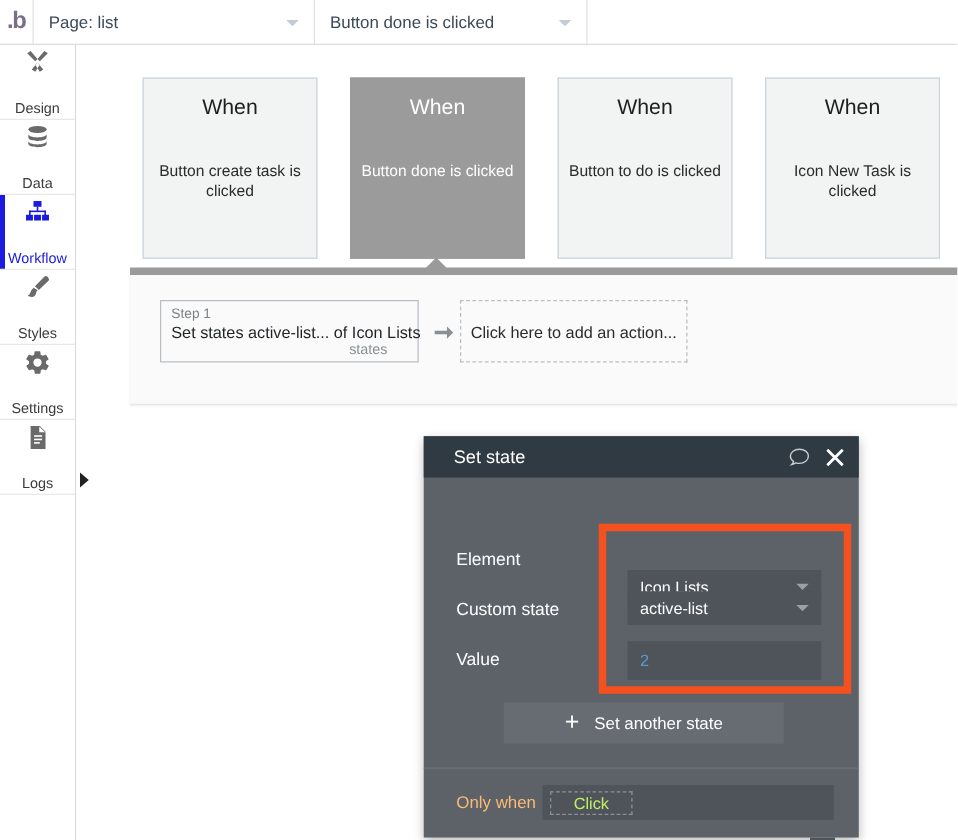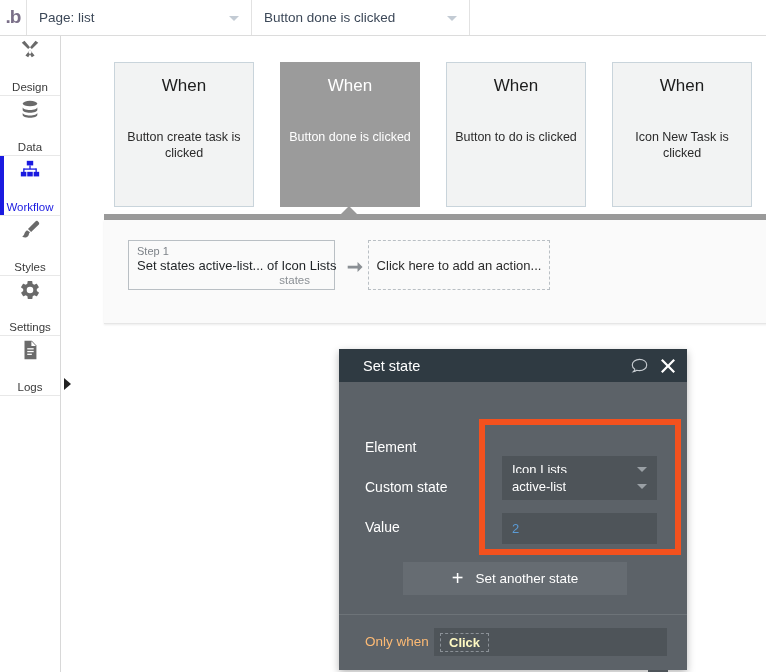--- a/index.html
+++ b/index.html
@@ -369,24 +369,23 @@
     position: absolute; left: 95px; top: 0;
     width: 233px; height: 28px;
     background: #4e5459;
     display: flex; align-items: center;
     padding-left: 6px;
     box-sizing: border-box;
     cursor: text;
   }
   .onlywhen-ph {
     font-size: 13px;
-    color: #fef9c3;
+    color: #bef264;
     border: 1px dashed #8b9197;
-    padding: 1px 8px;
-    font-weight: bold;
+    padding: 1px 18px;
   }
 
   .breakpoint-row {
     position: absolute;
     left: 0; top: 288px;
     width: 348px; height: 28px;
   }
   .breakpoint-box {
     position: absolute; right: 19px; top: 0;
     width: 20px; height: 20px;

